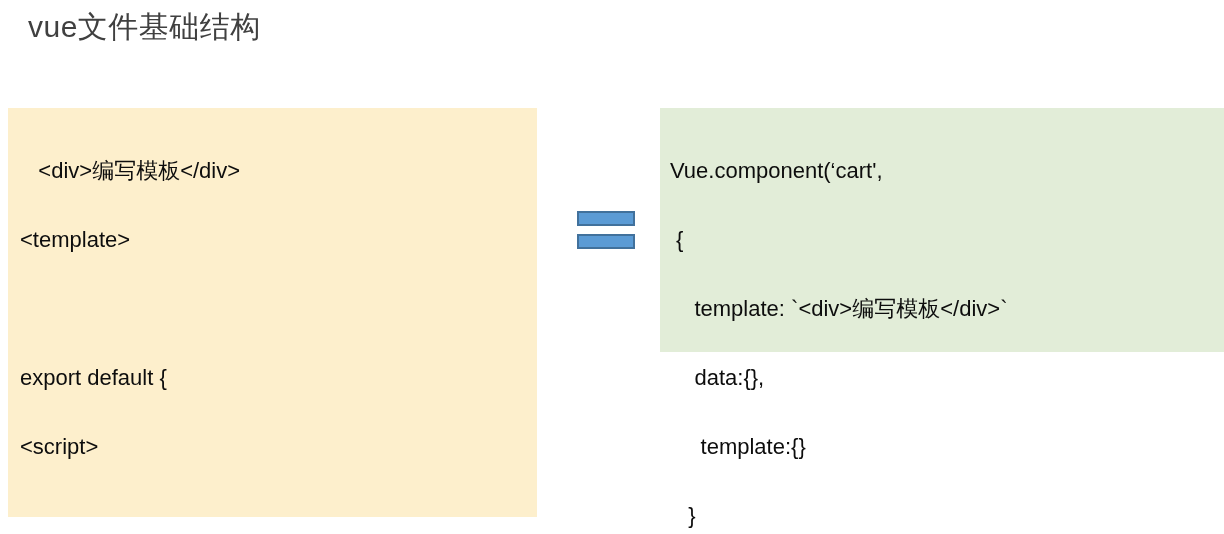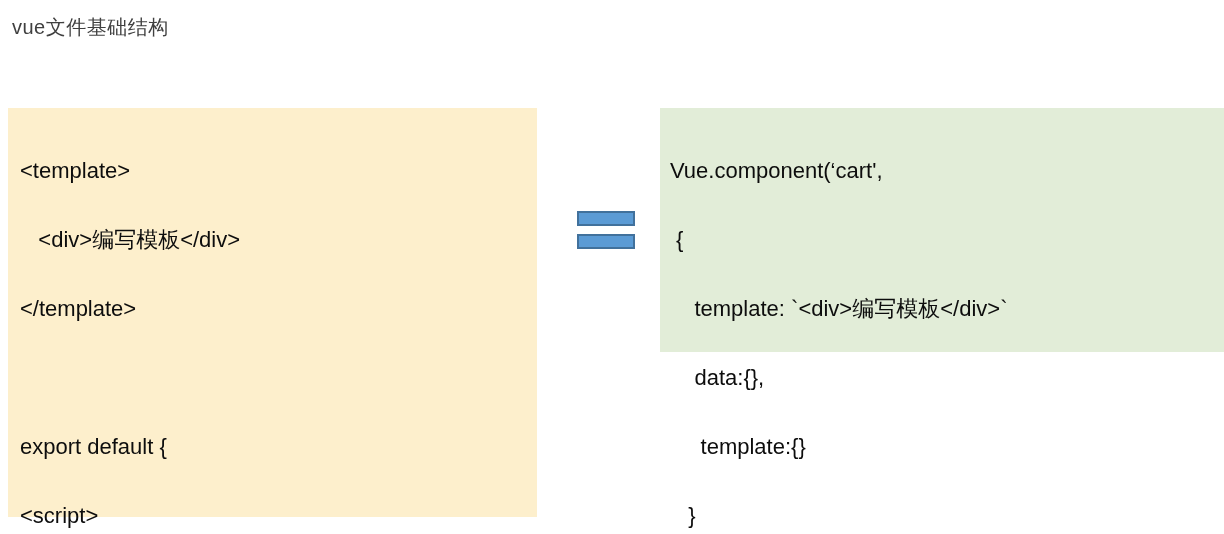--- a/index.html
+++ b/index.html
@@ -19,23 +19,23 @@
     position: absolute;
     left: 0;
     top: 0;
     width: 1224px;
     height: 534px;
     background: #ffffff;
   }
 
   #slide-title {
     position: absolute;
-    left: 12px;
+    left: 28px;
     top: 6px;
-    font-size: 20px;
+    font-size: 30px;
     line-height: 42px;
     color: #404040;
     font-weight: 400;
     letter-spacing: 0.5px;
     white-space: pre;
   }
 
   .code-box {
     position: absolute;
     box-sizing: border-box;
@@ -94,23 +94,22 @@
   #eq-bar-bottom { top: 23px; }
 </style>
 </head>
 <body>
 
 <div id="slide">
 
   <div id="slide-title">vue文件基础结构</div>
 
   <div id="left-code-box" class="code-box">
+    <div class="code-line">   &lt;div&gt;编写模板&lt;/div&gt;</div>
     <div class="code-line">&lt;template&gt;</div>
-    <div class="code-line">   &lt;div&gt;编写模板&lt;/div&gt;</div>
-    <div class="code-line">&lt;/template&gt;</div>
     <div class="code-line blank"></div>
     <div class="code-line">export default {</div>
     <div class="code-line">&lt;script&gt;</div>
     
     
     
     
     
     
   </div>

